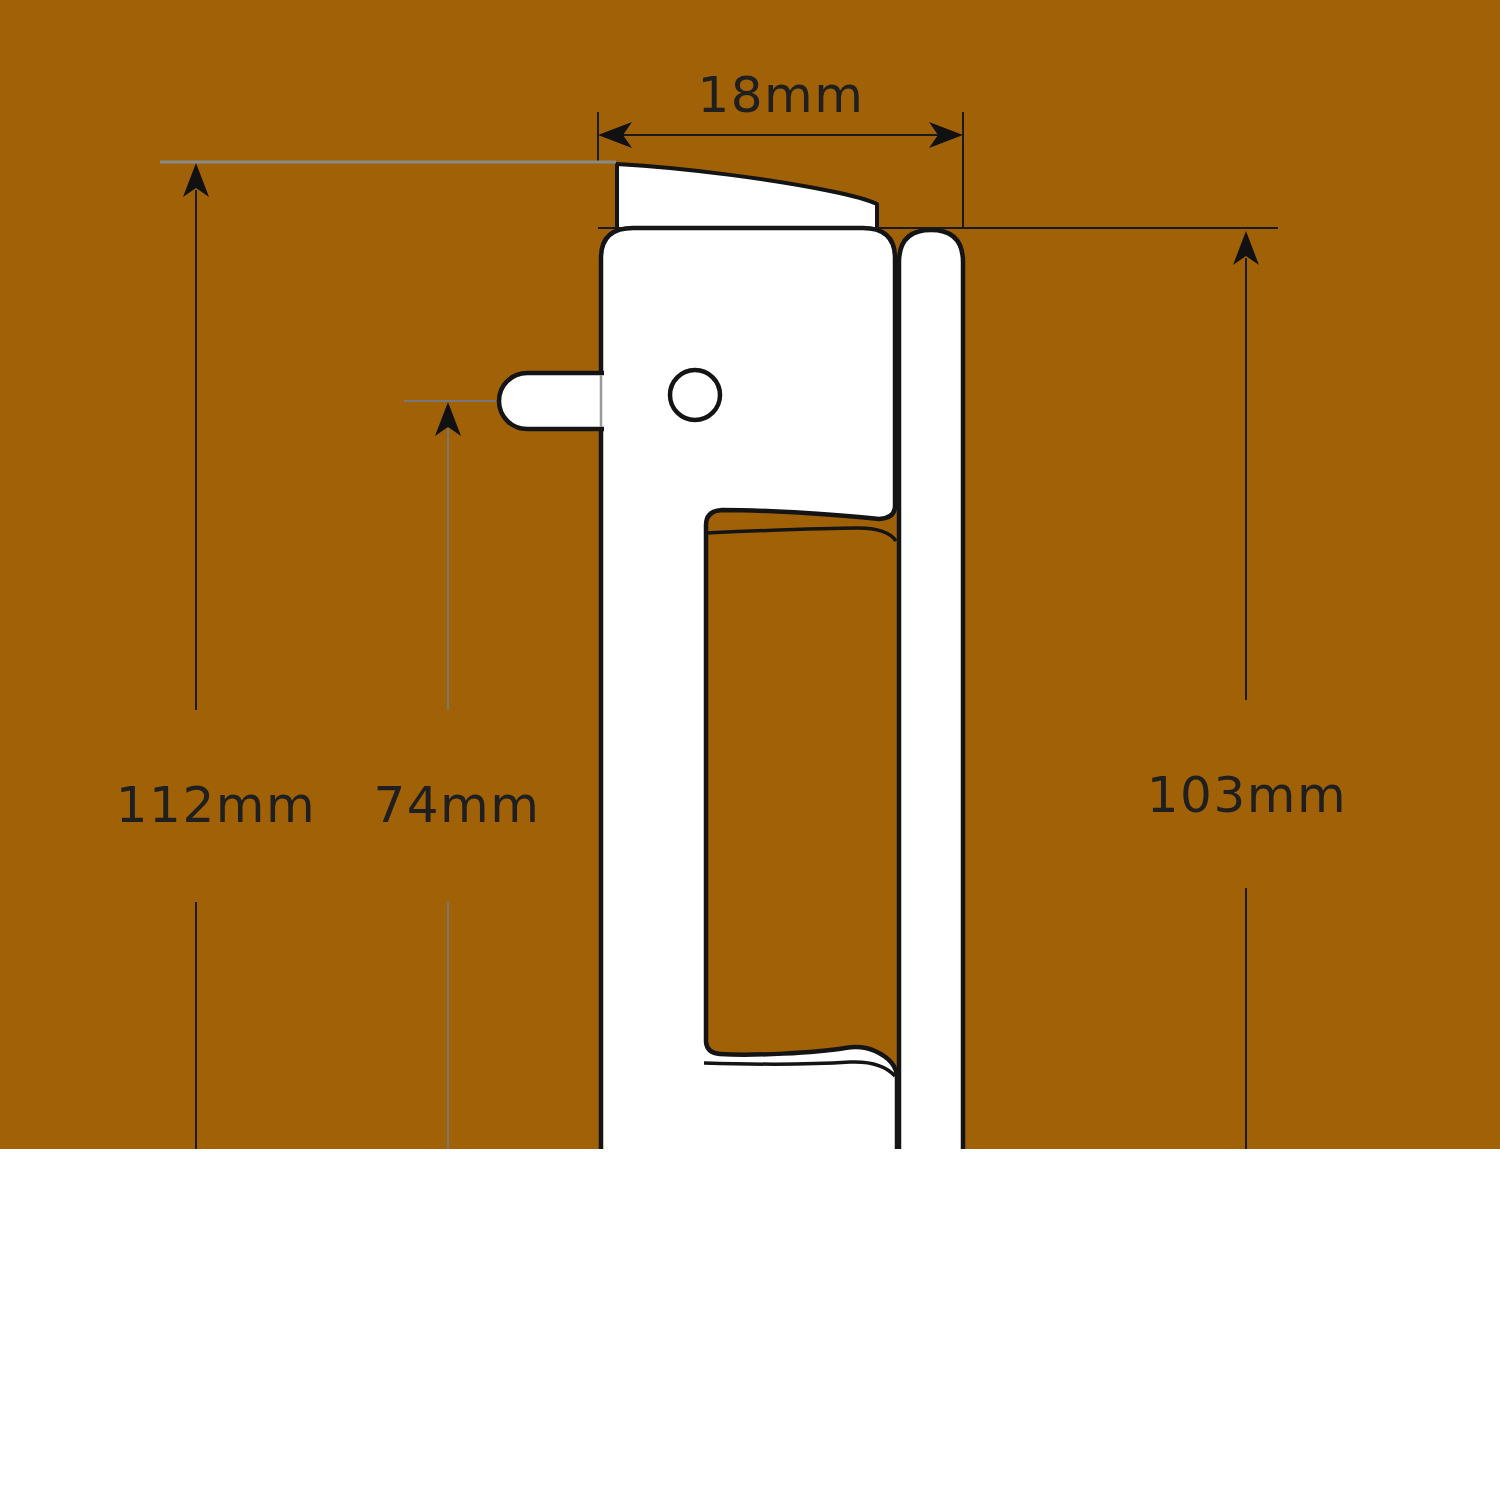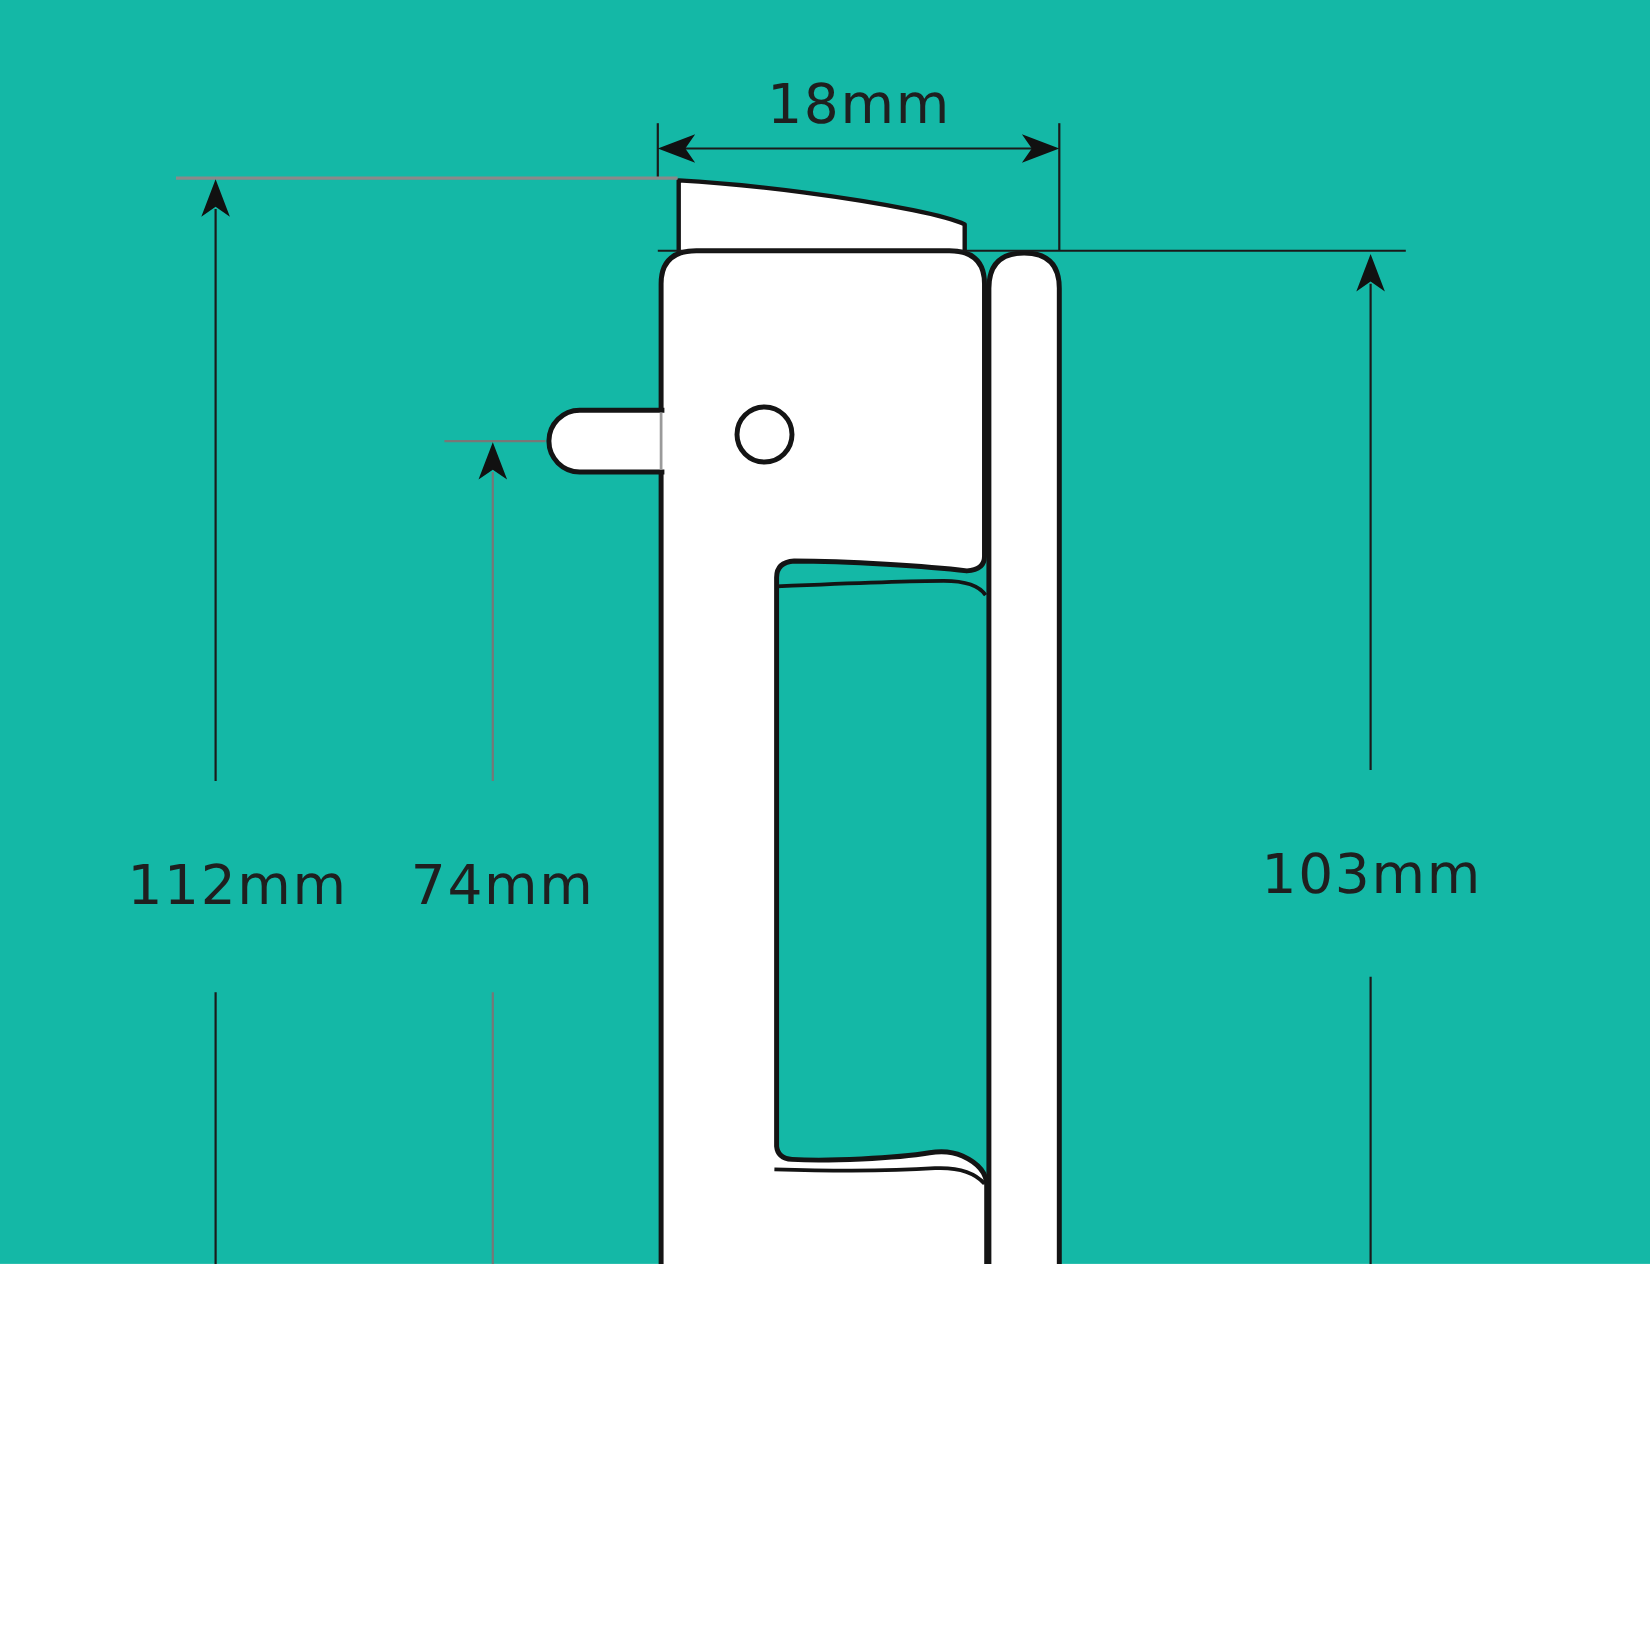--- a/index.html
+++ b/index.html
@@ -1,17 +1,17 @@
 <!DOCTYPE html>
 <html><head>
 <meta charset="utf-8">
 <style>
   html,body{margin:0;padding:0;background:#ffffff;}
   .canvas{
-    width:1500px;height:1149px;position:relative;background:#14b8a6;
+    width:1500px;height:1149px;position:relative;background:#a16207;
     font-family:"DejaVu Sans","Liberation Sans",sans-serif;
   }
   svg{display:block}
   .dim-text{
     font-family:"DejaVu Sans","Liberation Sans",sans-serif;
     font-size:50px;
     letter-spacing:1.5px;
     fill:#1f1f1f;
   }
 </style>

